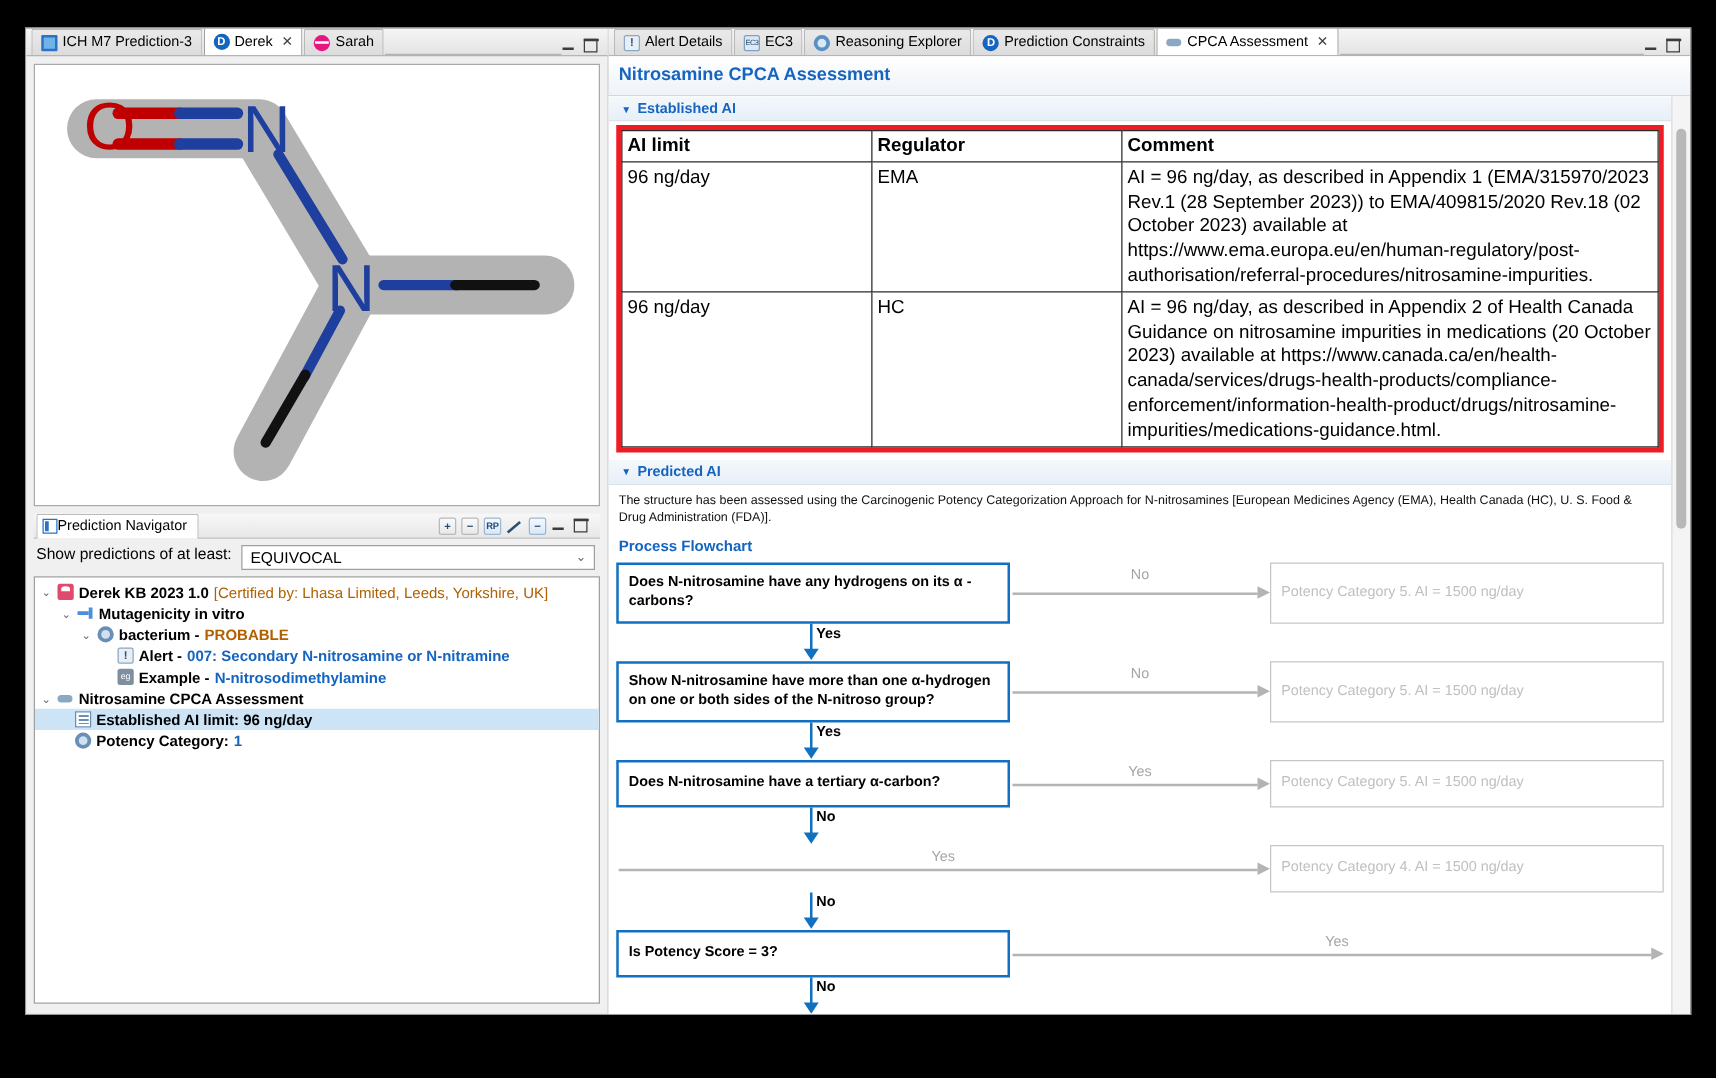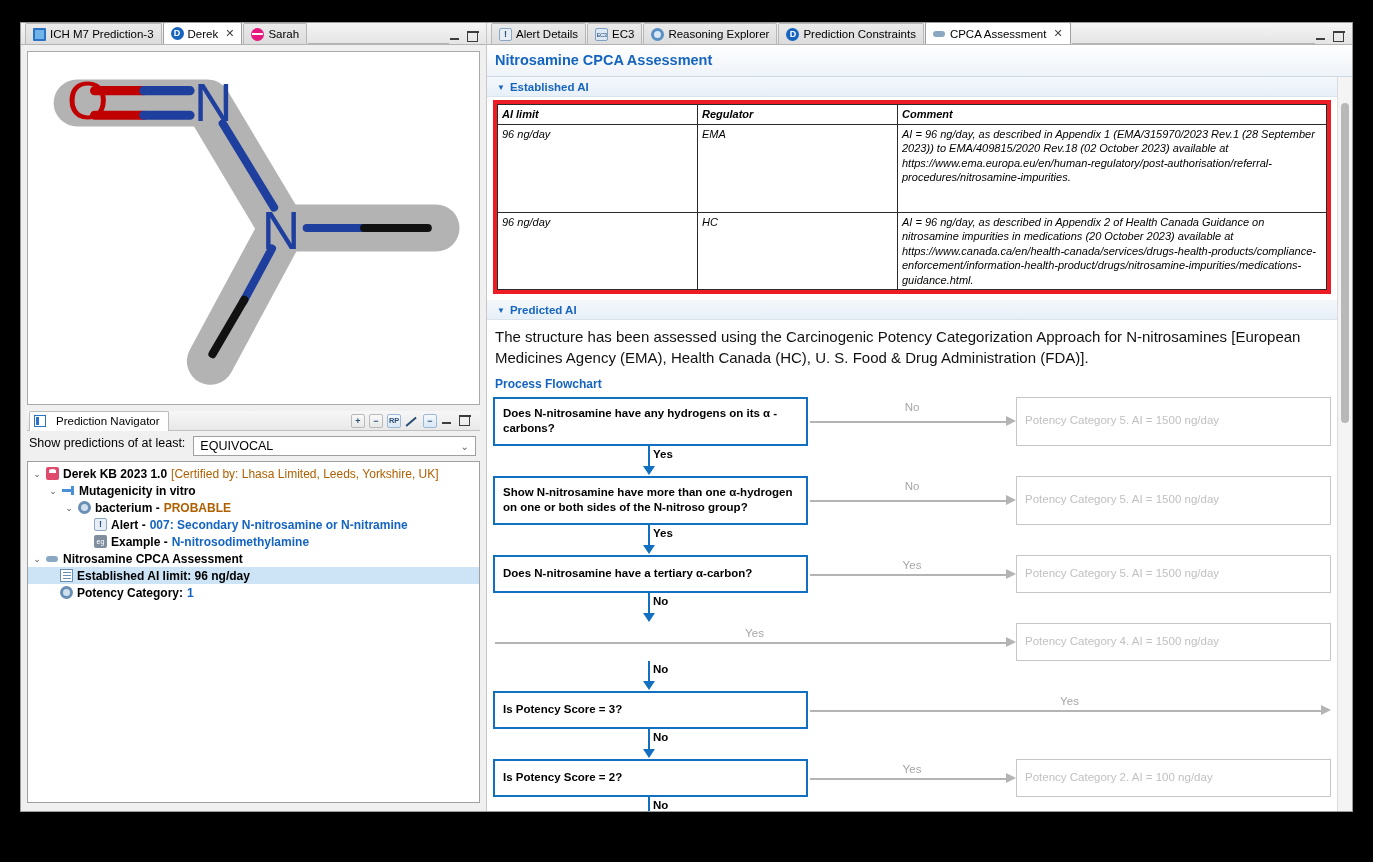--- a/index.html
+++ b/index.html
@@ -104,21 +104,21 @@
     background: #f0f0f0;
   }
   .nav-titlebar {
     height: 20px; display: flex; align-items: center;
     background: linear-gradient(to bottom,#f7f7f7,#e8e8e8);
     border-bottom: 1px solid #c0c0c0;
     padding-left: 2px;
     font-size: 11.5px;
   }
   .nav-tab {
-    display:flex; align-items:center; gap:10px;
+    display:flex; align-items:center; gap:0;
     background:#fff; border:1px solid #bbb; border-bottom:none;
     height:20px; padding: 0 8px 0 4px; border-radius:2px 2px 0 0;
   }
   .ic-nav { width:12px; height:12px; background:#fff; border:1px solid #2a72c4; position:relative; }
   .ic-nav::after{content:"";position:absolute;left:1px;top:1px;width:3px;height:8px;background:#2a72c4;}
   .nav-toolbar { margin-left:auto; display:flex; align-items:center; gap:4px; padding-right:6px; }
   .tb-btn {
     width:14px; height:14px; border:1px solid #9db8d2; border-radius:2px;
     background: linear-gradient(to bottom,#f4f9fd,#d8e8f6);
     font-size:9px; color:#2a4e74; text-align:center; line-height:12px;
@@ -215,37 +215,36 @@
   }
   .sect-tri { font-size: 8px; color:#1565c0; }
 
   .redbox {
     border: 4px solid #ee1c25;
     margin: 3px 6px 0 6px;
   }
   .ai-table {
     width: 100%;
     border-collapse: collapse;
-    font-size: 11px;
-    font-style: italic;
+    font-size: 15px;
   }
   .ai-table th, .ai-table td {
     border: 1px solid #2b2b2b;
     text-align: left;
     vertical-align: top;
     padding: 2px 4px;
     line-height: 1.32;
     color:#000;
   }
   .ai-table th { font-weight: bold; background:#fff; }
   .col-limit { width: 200px; }
   .col-reg { width: 200px; }
 
   .intro-text {
-    font-size: 15px; color: #111; line-height: 1.42;
+    font-size: 10px; color: #111; line-height: 1.42;
     padding: 6px 12px 2px 8px;
   }
   .flow-hdr {
     font-size: 12px; font-weight: bold; color: #1565c0;
     padding: 6px 0 4px 8px;
   }
 
   
   .flow { padding: 2px 6px 4px 6px; }
   .flow-row {

